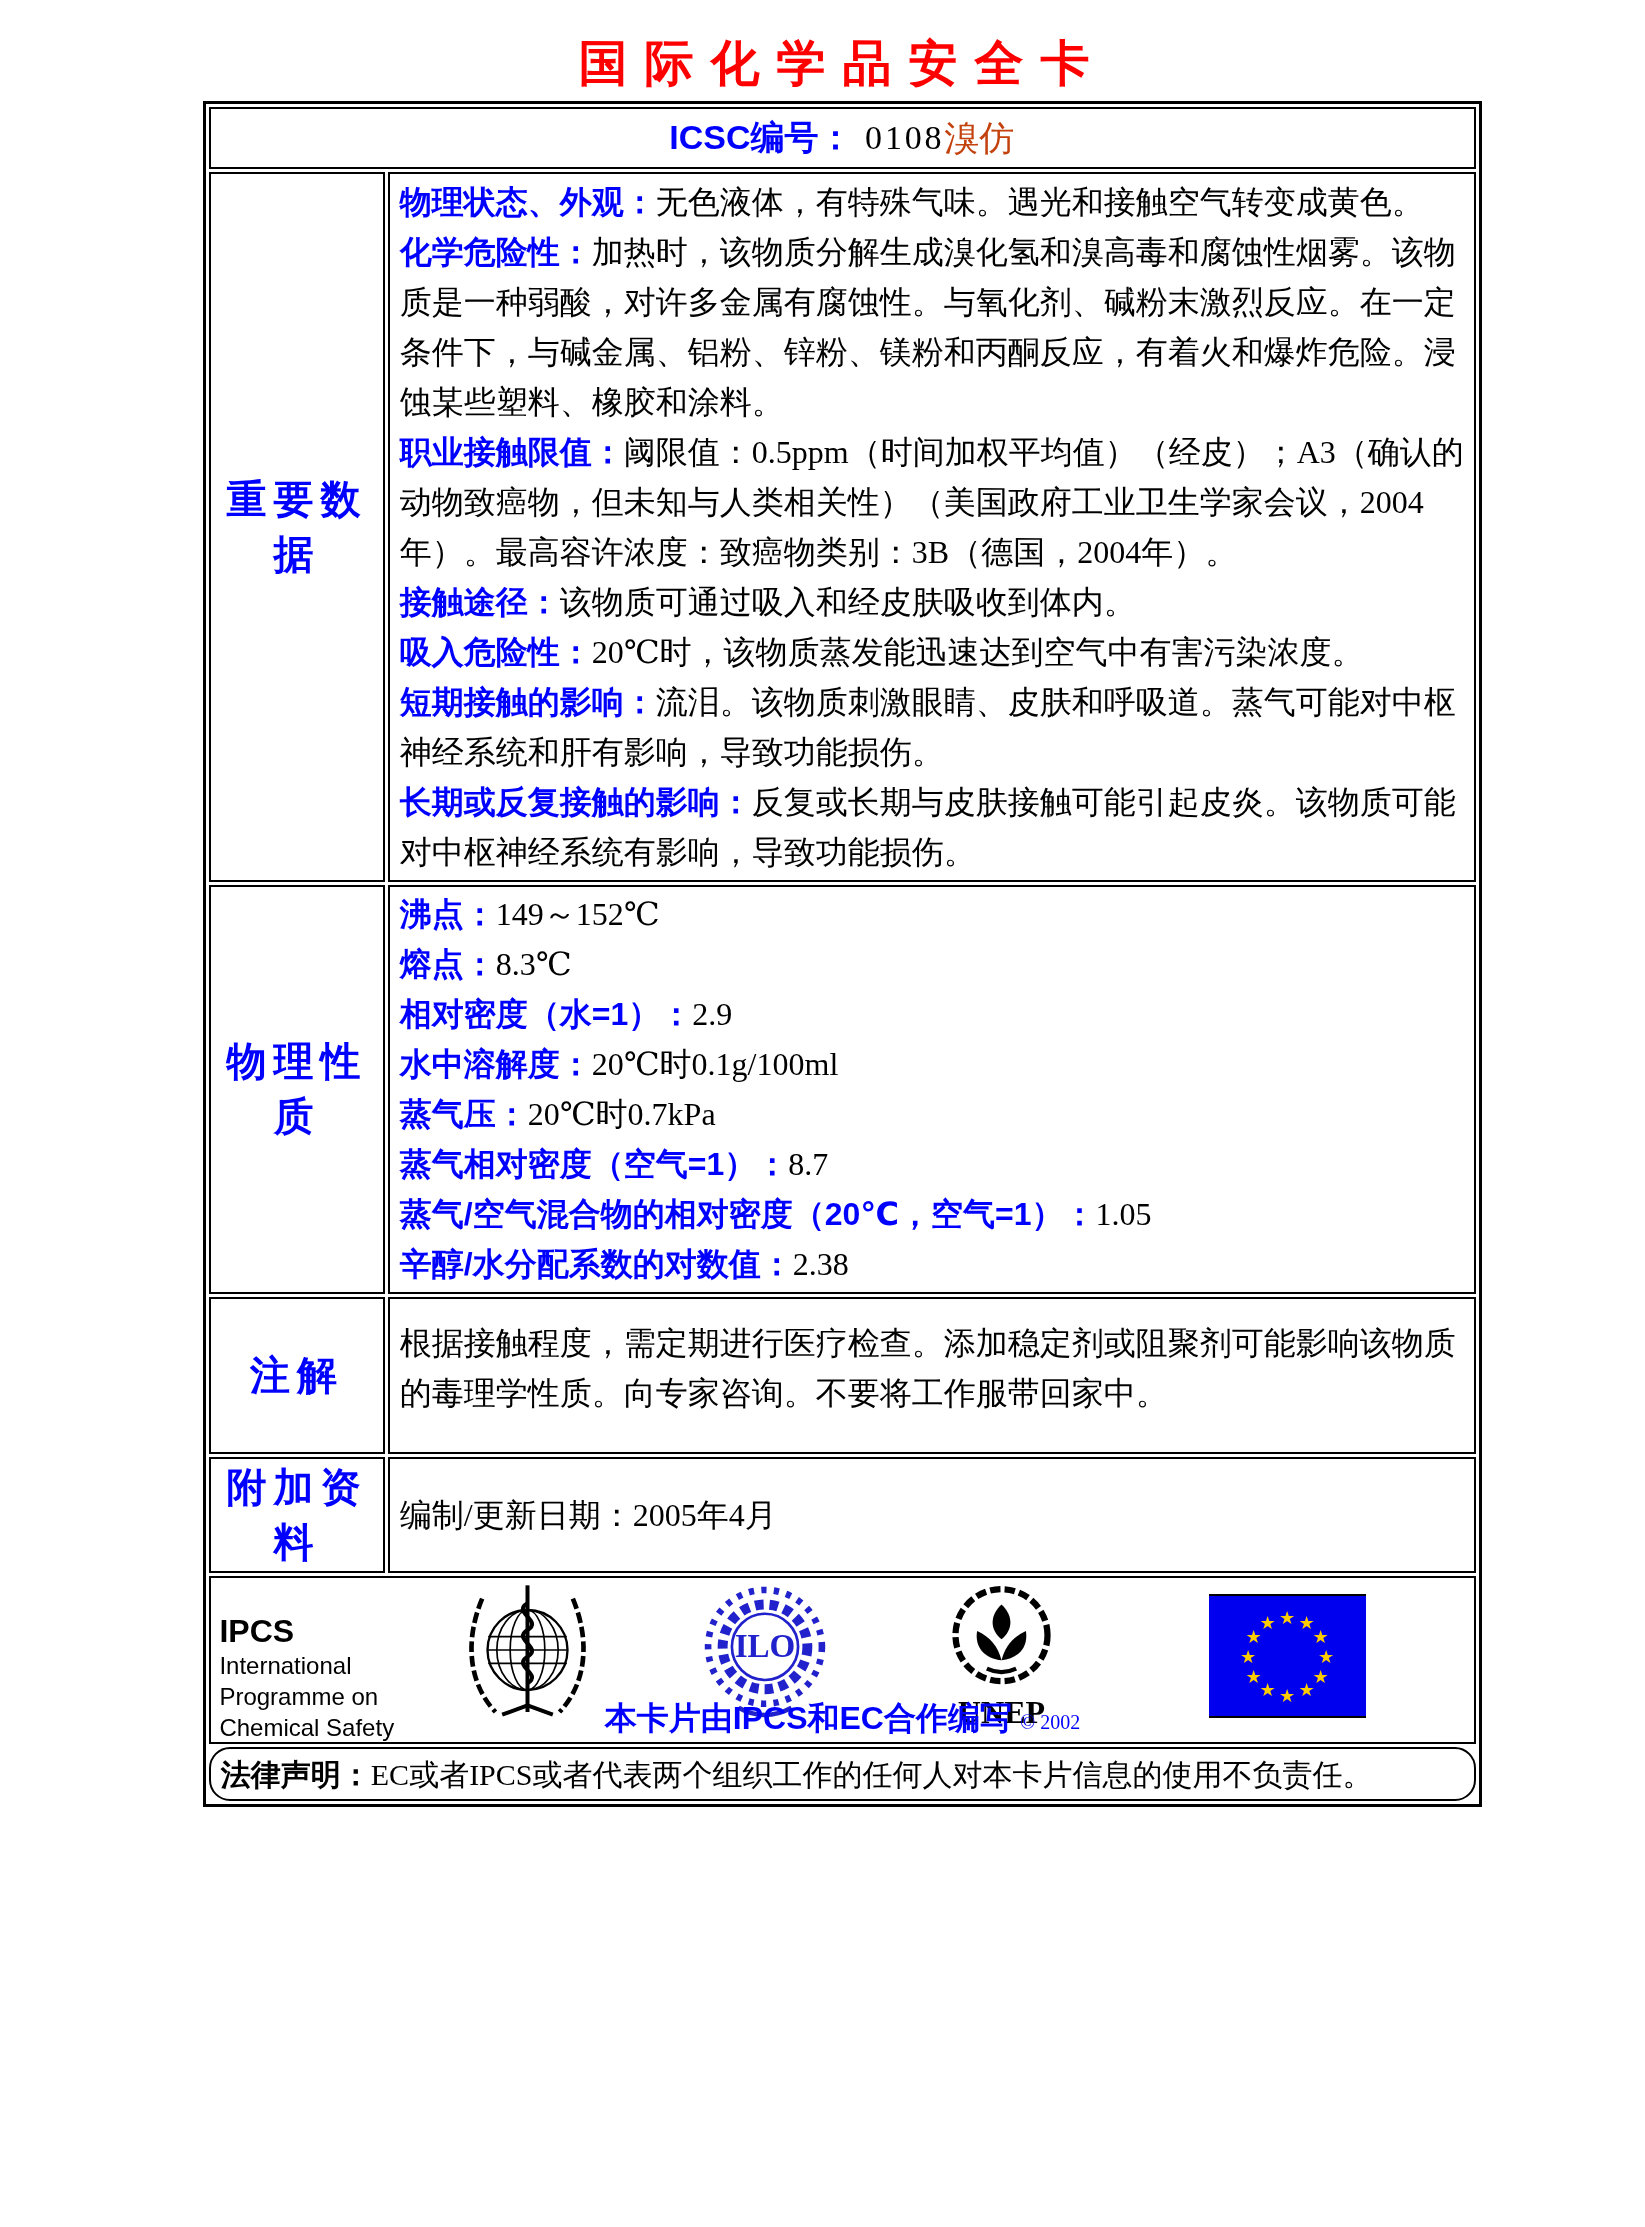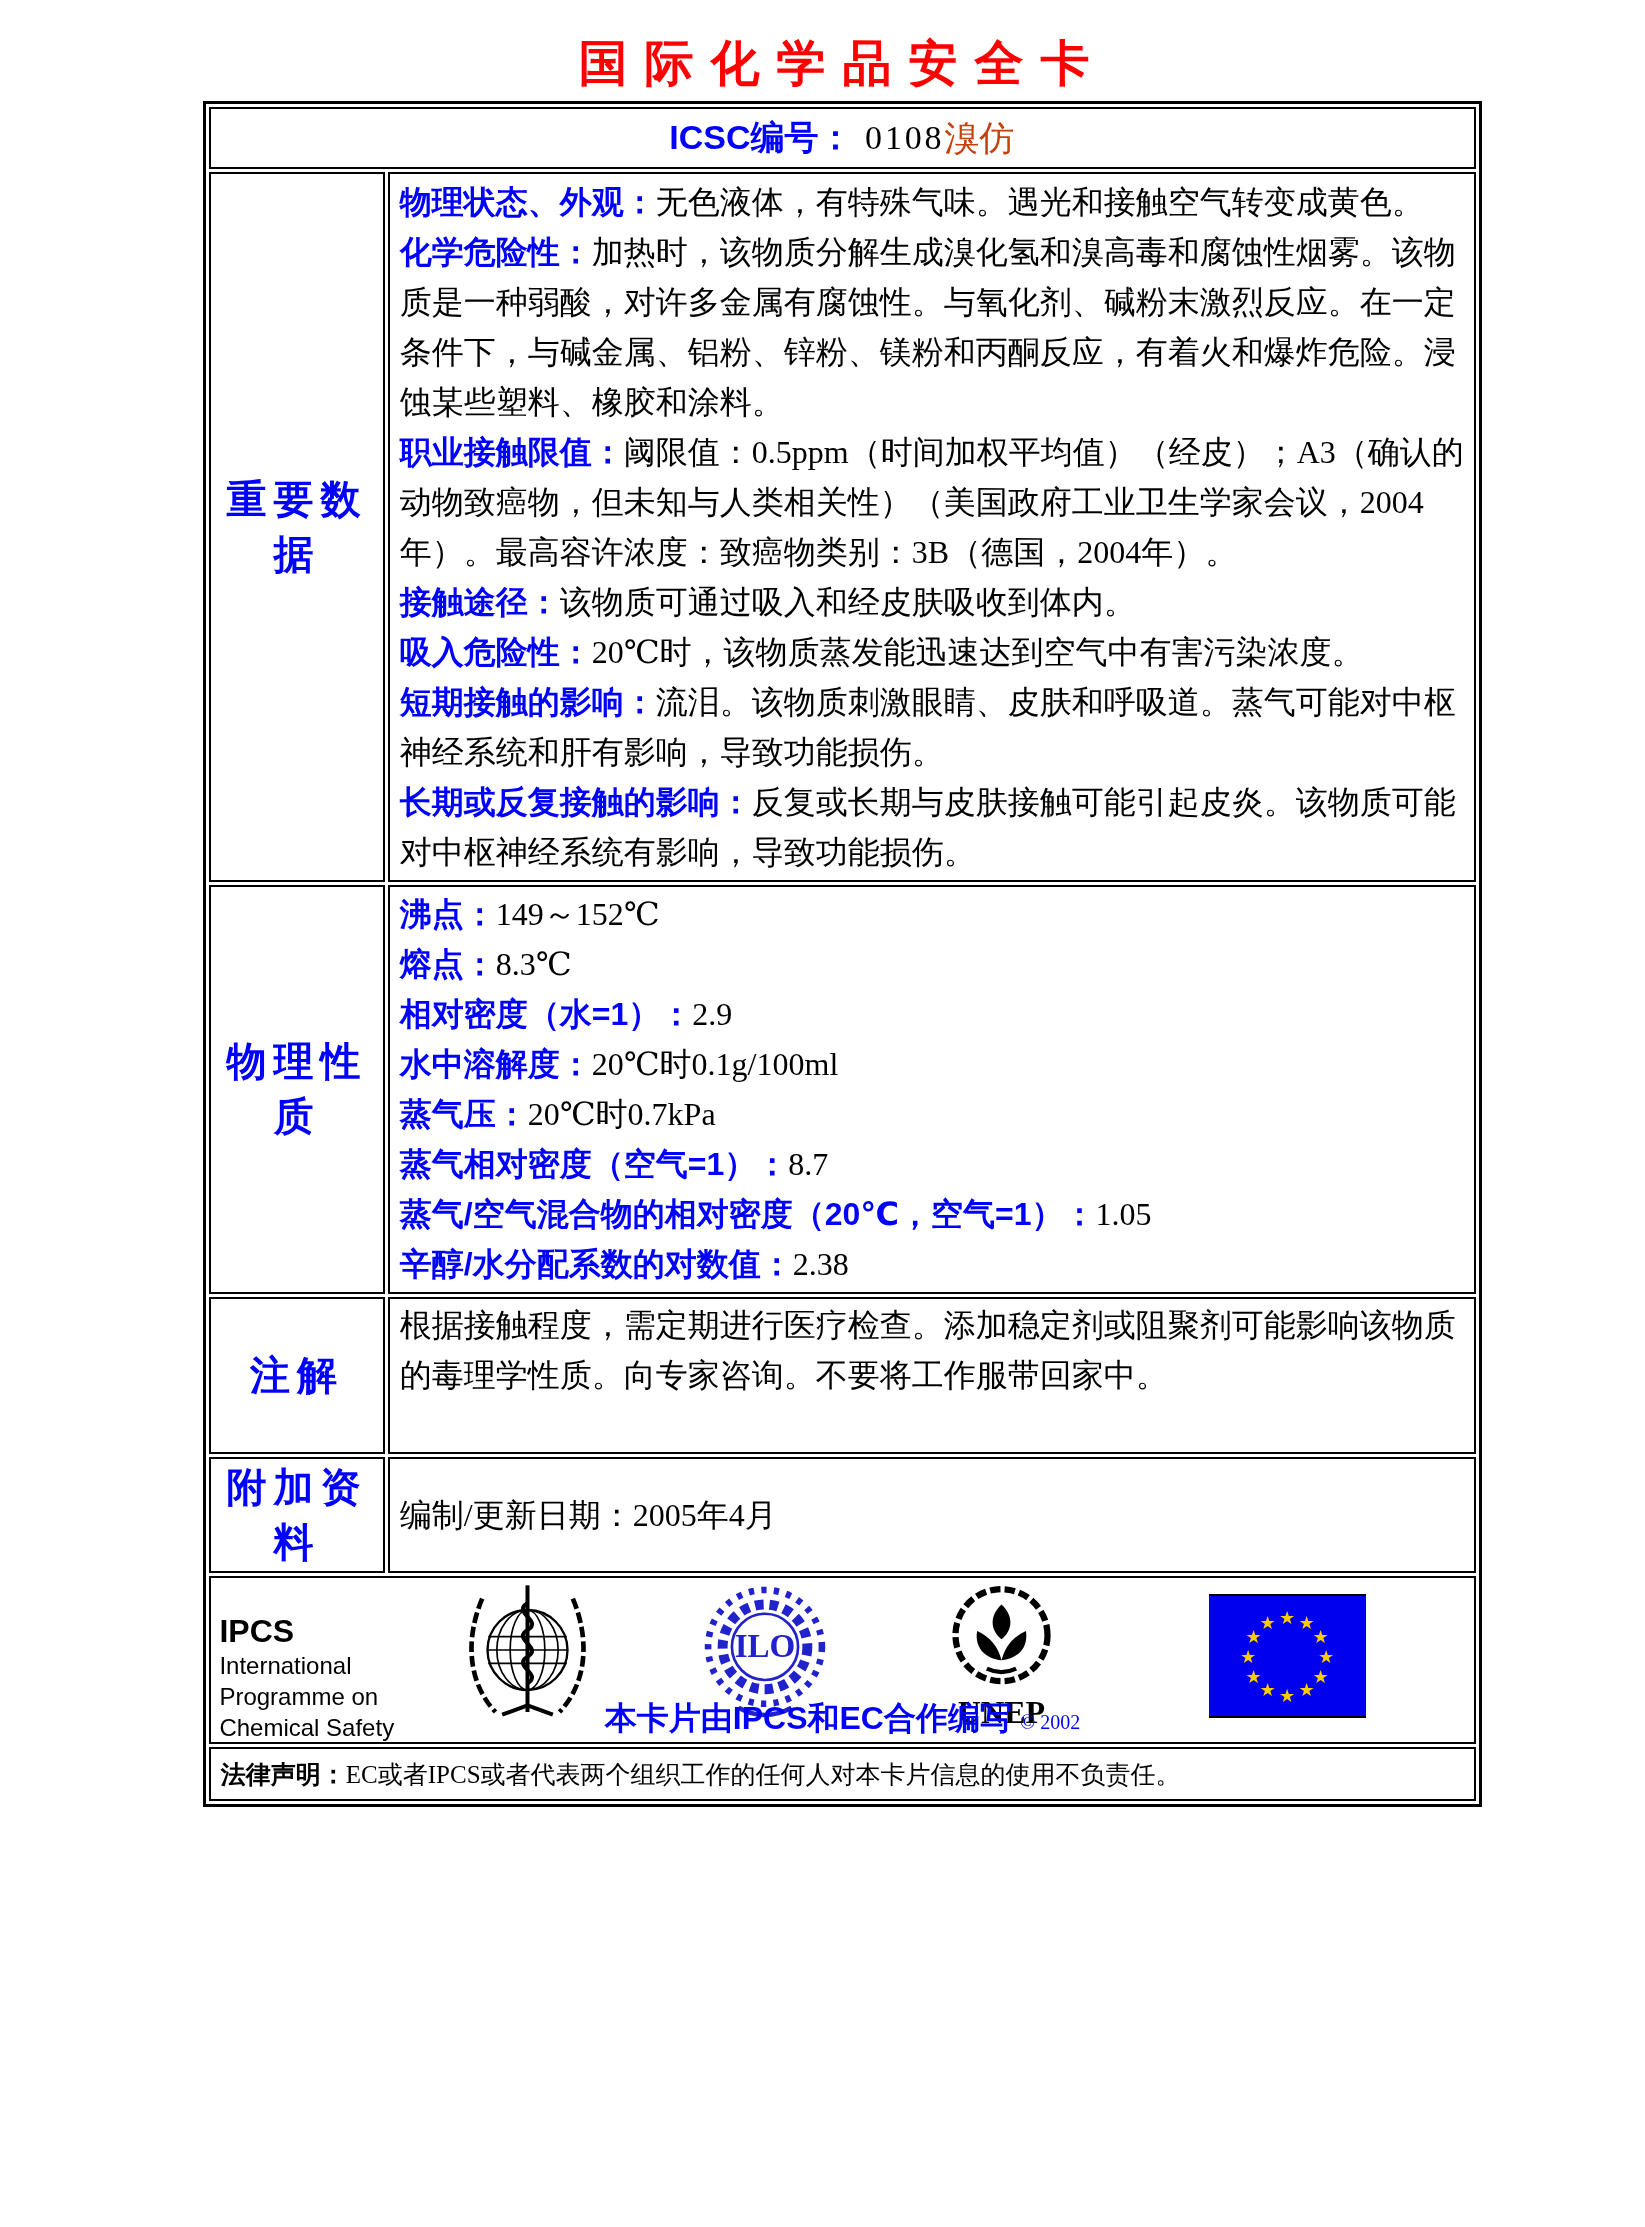--- a/index.html
+++ b/index.html
@@ -15,37 +15,37 @@
     letter-spacing:7px;font-family:"Liberation Sans","DejaVu Sans",sans-serif;}
   td.content{padding:2.8px 9.8px;font-size:32px;line-height:50px;color:#000;}
   .hdr-row{display:flex;justify-content:center;align-items:center;height:100%;}
   .hdr-label{color:#0000FF;font-weight:bold;font-size:34px;
     font-family:"Liberation Sans","DejaVu Sans",sans-serif;}
   .hdr-num{font-size:34px;color:#000;margin-left:12.6px;letter-spacing:2.8px;}
   .hdr-name{font-size:35px;color:#c2410c;}
   .seg-label{color:#0000FF;font-weight:bold;
     font-family:"Liberation Sans","DejaVu Sans",sans-serif;}
   .tight{line-height:43px;}
-  td.notes-cell{vertical-align:top;padding-top:1px;}
+  td.notes-cell{vertical-align:top;padding-top:19px;}
   .footer-cell{position:relative;height:168px;padding:0;}
   .ipcs-block{position:absolute;left:8.4px;top:34px;color:#000;
     font-family:"Liberation Sans","DejaVu Sans",sans-serif;}
   .ipcs-acronym{font-weight:bold;font-size:32px;line-height:38px;}
   .ipcs-line{font-size:24px;line-height:31px;}
   .logo{position:absolute;}
   .who-logo{left:250px;top:1.4px;}
   .ilo-logo{left:491px;top:4.2px;}
   .unep-logo{left:731px;top:0px;}
   .eu-flag{left:998px;top:15.4px;width:157px;height:120px;background:#0000EE;
     border-top:2.1px solid #000;border-bottom:2.1px solid #000;}
   .copyright{position:absolute;left:0;bottom:1.4px;width:100%;text-align:center;
     color:#0000FF;font-size:32px;}
   .copyright .main{font-weight:bold;font-family:Liberation Sans, sans-serif;}
   .copyright .year{font-size:20px;}
-  .legal-cell{padding:5.6px 9.8px;font-size:25px;line-height:39px;}
+  .legal-cell{padding:5.6px 9.8px;font-size:30px;line-height:39px;border-radius:21px;}
   .legal-label{font-weight:bold;color:#000;
     font-family:"Liberation Sans","DejaVu Sans",sans-serif;}
 </style>
 </head>
 <body>
 
 <div class="page">
 
   <div class="doc-title">国际化学品安全卡</div>
 

